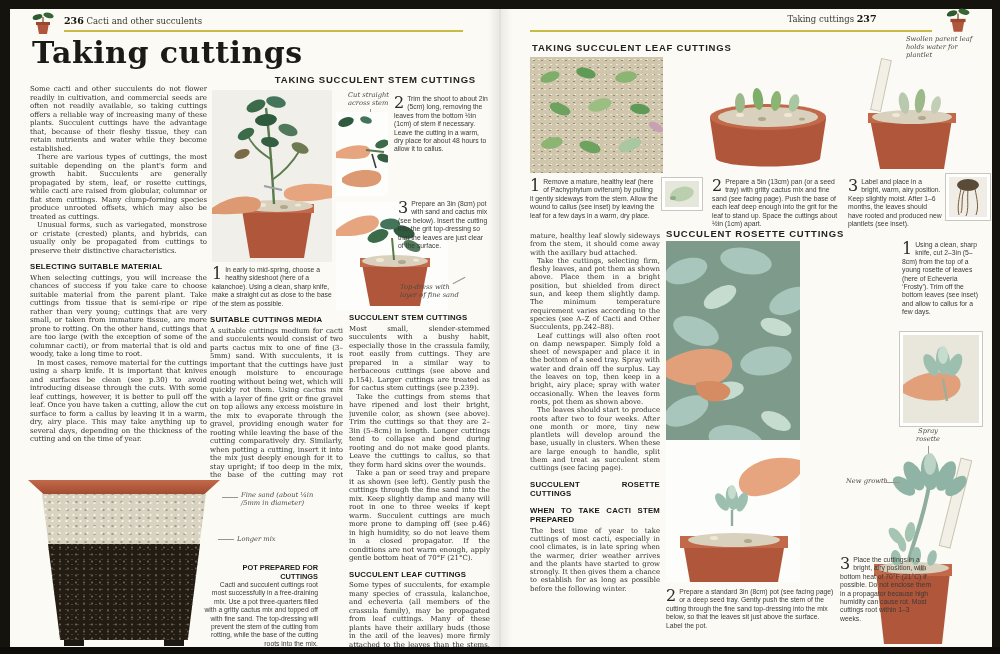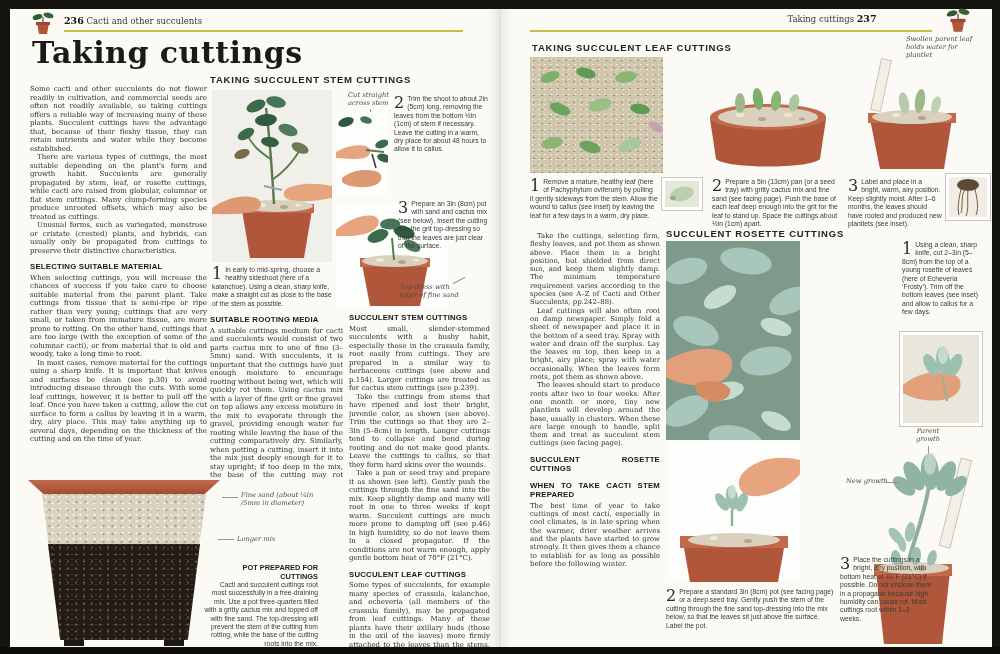--- a/index.html
+++ b/index.html
@@ -62,21 +62,21 @@
 
   <div class="abs body" style="left:30px;top:85px;width:177px;height:392px;overflow:hidden">
     <p>Some cacti and other succulents do not flower readily in cultivation, and commercial seeds are often not readily available, so taking cuttings offers a reliable way of increasing many of these plants. Succulent cuttings have the advantage that, because of their fleshy tissue, they can retain nutrients and water while they become established.</p>
     <p class="ind">There are various types of cuttings, the most suitable depending on the plant's form and growth habit. Succulents are generally propagated by stem, leaf, or rosette cuttings, while cacti are raised from globular, columnar or flat stem cuttings. Many clump-forming species produce unrooted offsets, which may also be treated as cuttings.</p>
     <p class="ind">Unusual forms, such as variegated, monstrose or cristate (crested) plants, and hybrids, can usually only be propagated from cuttings to preserve their distinctive characteristics.</p>
     <div class="colhead">SELECTING SUITABLE MATERIAL</div>
     <p>When selecting cuttings, you will increase the chances of success if you take care to choose suitable material from the parent plant. Take cuttings from tissue that is semi-ripe or ripe rather than very young; cuttings that are very small, or taken from immature tissue, are more prone to rotting. On the other hand, cuttings that are too large (with the exception of some of the columnar cacti), or from material that is old and woody, take a long time to root.</p>
     <p class="ind">In most cases, remove material for the cuttings using a sharp knife. It is important that knives and surfaces be clean (see p.30) to avoid introducing disease through the cuts. With some leaf cuttings, however, it is better to pull off the leaf. Once you have taken a cutting, allow the cut surface to form a callus by leaving it in a warm, dry, airy place. This may take anything up to several days, depending on the thickness of the cutting and on the time of year.</p>
   </div>
 
-  <div class="abs boxtitle" style="left:210px;top:74px;width:280px;text-align:left">TAKING SUCCULENT STEM CUTTINGS</div>
+  <div class="abs boxtitle" style="left:196px;top:74px;width:280px;text-align:right">TAKING SUCCULENT STEM CUTTINGS</div>
 
   <div class="photo" style="left:212px;top:90px;width:120px;height:172px">
     <svg width="120" height="172" viewBox="0 0 120 172">
       <rect width="120" height="172" fill="#f0efe9"></rect>
       <path d="M30 120 L100 120 L92 168 L38 168 Z" fill="#b0563a"></path>
       <rect x="28" y="114" width="74" height="9" fill="#c2694a"></rect>
       <ellipse cx="65" cy="116" rx="36" ry="6" fill="#d9d1bd"></ellipse>
       <ellipse cx="50" cy="115" rx="4" ry="2" fill="#efe9d4"></ellipse>
         <ellipse cx="72" cy="117" rx="4" ry="2" fill="#b0a88c"></ellipse>
         <ellipse cx="86" cy="115" rx="3" ry="1.6" fill="#efe9d4"></ellipse>
@@ -143,21 +143,21 @@
 
   <div class="abs cap" style="left:398px;top:200px;width:92px">
     <span class="stepnum">3</span>
     <span>Prepare an 3in (8cm) pot with sand and cactus mix (see below). Insert the cutting into the grit top-dressing so that the leaves are just clear of the surface.</span>
   </div>
 
   <div class="abs ital" style="left:400px;top:284px;width:62px">Top-dress with layer of fine sand</div>
   <div class="leader" style="left:452px;top:280px;width:14px;height:1px;transform:rotate(-28deg)"></div>
 
   <div class="abs body" style="left:210px;top:315px;width:133px;height:164px;overflow:hidden">
-    <div class="colhead" style="margin-top:0">SUITABLE ROOTING MEDIA</div>
+    <div class="colhead" style="margin-top:0">SUITABLE CUTTINGS MEDIA</div>
     <p>A suitable cuttings medium for cacti and succulents would consist of two parts cactus mix to one of fine (3–5mm) sand. With succulents, it is important that the cuttings have just enough moisture to encourage rooting without being wet, which will quickly rot them. Using cactus mix with a layer of fine grit or fine gravel on top allows any excess moisture in the mix to evaporate through the gravel, providing enough water for rooting while leaving the base of the cutting comparatively dry. Similarly, when potting a cutting, insert it into the mix just deeply enough for it to stay upright; if too deep in the mix, the base of the cutting may rot before it has rooted.</p>
   </div>
 
   <div class="abs body" style="left:349px;top:313px;width:141px;height:338px;overflow:hidden">
     <div class="colhead" style="margin-top:0">SUCCULENT STEM CUTTINGS</div>
     <p>Most small, slender-stemmed succulents with a bushy habit, especially those in the crassula family, root easily from cuttings. They are prepared in a similar way to herbaceous cuttings (see above and p.154). Larger cuttings are treated as for cactus stem cuttings (see p.239).</p>
     <p class="ind">Take the cuttings from stems that have ripened and lost their bright, juvenile color, as shown (see above). Trim the cuttings so that they are 2–3in (5–8cm) in length. Longer cuttings tend to collapse and bend during rooting and do not make good plants. Leave the cuttings to callus, so that they form hard skins over the wounds.</p>
     <p class="ind">Take a pan or seed tray and prepare it as shown (see left). Gently push the cuttings through the fine sand into the mix. Keep slightly damp and many will root in one to three weeks if kept warm. Succulent cuttings are much more prone to damping off (see p.46) in high humidity, so do not leave them in a closed propagator. If the conditions are not warm enough, apply gentle bottom heat of 70°F (21°C).</p>
     <div class="colhead">SUCCULENT LEAF CUTTINGS</div>
     <p>Some types of succulents, for example many species of crassula, kalanchoe, and echeveria (all members of the crassula family), may be propagated from leaf cuttings. Many of these plants have their axillary buds (those in the axil of the leaves) more firmly attached to the leaves than the stems. The buds are not generally visible, but by gently easing a</p>
@@ -266,20 +266,21 @@
   </div>
   <div class="photo inset" style="left:946px;top:174px;width:38px;height:40px">
     <svg width="38" height="40" viewBox="0 0 38 40">
       <rect width="38" height="40" fill="#efede5"></rect>
       <ellipse cx="19" cy="8" rx="11" ry="6" fill="#5a4a38"></ellipse>
       <path d="M12 12 C10 22 8 30 10 38 M19 12 C18 24 20 32 17 39 M26 12 C28 22 30 30 27 38 M15 14 C12 20 14 30 12 36" stroke="#7a5c3a" stroke-width="1" fill="none"></path>
     </svg>
   </div>
 
   <div class="abs body" style="left:530px;top:232px;width:130px;height:418px;overflow:hidden;font-size:6.9px;line-height:8.3px">
+    <p>mature, healthy leaf slowly sideways from the stem, it should come away with the axillary bud attached.</p>
     <p class="ind">Take the cuttings, selecting firm, fleshy leaves, and pot them as shown above. Place them in a bright position, but shielded from direct sun, and keep them slightly damp. The minimum temperature requirement varies according to the species (see A–Z of Cacti and Other Succulents, pp.242–88).</p>
     <p class="ind">Leaf cuttings will also often root on damp newspaper. Simply fold a sheet of newspaper and place it in the bottom of a seed tray. Spray with water and drain off the surplus. Lay the leaves on top, then keep in a bright, airy place; spray with water occasionally. When the leaves form roots, pot them as shown above.</p>
     <p class="ind">The leaves should start to produce roots after two to four weeks. After one month or more, tiny new plantlets will develop around the base, usually in clusters. When these are large enough to handle, split them and treat as succulent stem cuttings (see facing page).</p>
     <div class="colhead">SUCCULENT ROSETTE CUTTINGS</div>
     <div class="colhead">WHEN TO TAKE CACTI STEM PREPARED</div>
     <p>The best time of year to take cuttings of most cacti, especially in cool climates, is in late spring when the warmer, drier weather arrives and the plants have started to grow strongly. It then gives them a chance to establish for as long as possible before the following winter.</p>
 
   </div>
 
   <div class="abs boxtitle" style="left:666px;top:228px">SUCCULENT ROSETTE CUTTINGS</div>
@@ -324,21 +325,21 @@
       <path d="M40 44 L44 66" stroke="#9fae98" stroke-width="2.4"></path>
       <g fill="#9dbfb0">
         <ellipse cx="40" cy="26" rx="7" ry="14" transform="rotate(-6 40 26)"></ellipse>
         <ellipse cx="28" cy="30" rx="6" ry="12" transform="rotate(-28 28 30)"></ellipse>
         <ellipse cx="52" cy="30" rx="6" ry="12" transform="rotate(24 52 30)"></ellipse>
         <ellipse cx="40" cy="20" rx="5" ry="9" fill="#c6dccf"></ellipse>
       </g>
     </svg>
   </div>
 
-  <div class="abs ital" style="left:906px;top:428px;width:44px;text-align:center">Parent growth</div>
+  <div class="abs ital" style="left:906px;top:428px;width:44px;text-align:center">Spray rosette</div>
   <div class="leader" style="left:928px;top:446px;width:1px;height:18px"></div>
 
   <div class="abs" style="left:838px;top:440px;width:150px;height:210px">
     <svg width="150" height="210" viewBox="0 0 150 210">
       <rect x="112" y="18" width="11" height="90" fill="#f2f0e6" stroke="#c9c4b2" stroke-width="1" transform="rotate(14 117 63)"></rect>
       <path d="M92 40 C86 80 74 104 70 124" stroke="#8fae9c" stroke-width="4" fill="none"></path>
       <g fill="#8fb4a5">
         <ellipse cx="92" cy="32" rx="9" ry="18" transform="rotate(-4 92 32)"></ellipse>
         <ellipse cx="76" cy="36" rx="8" ry="16" transform="rotate(-30 76 36)"></ellipse>
         <ellipse cx="108" cy="36" rx="8" ry="16" transform="rotate(26 108 36)"></ellipse>

